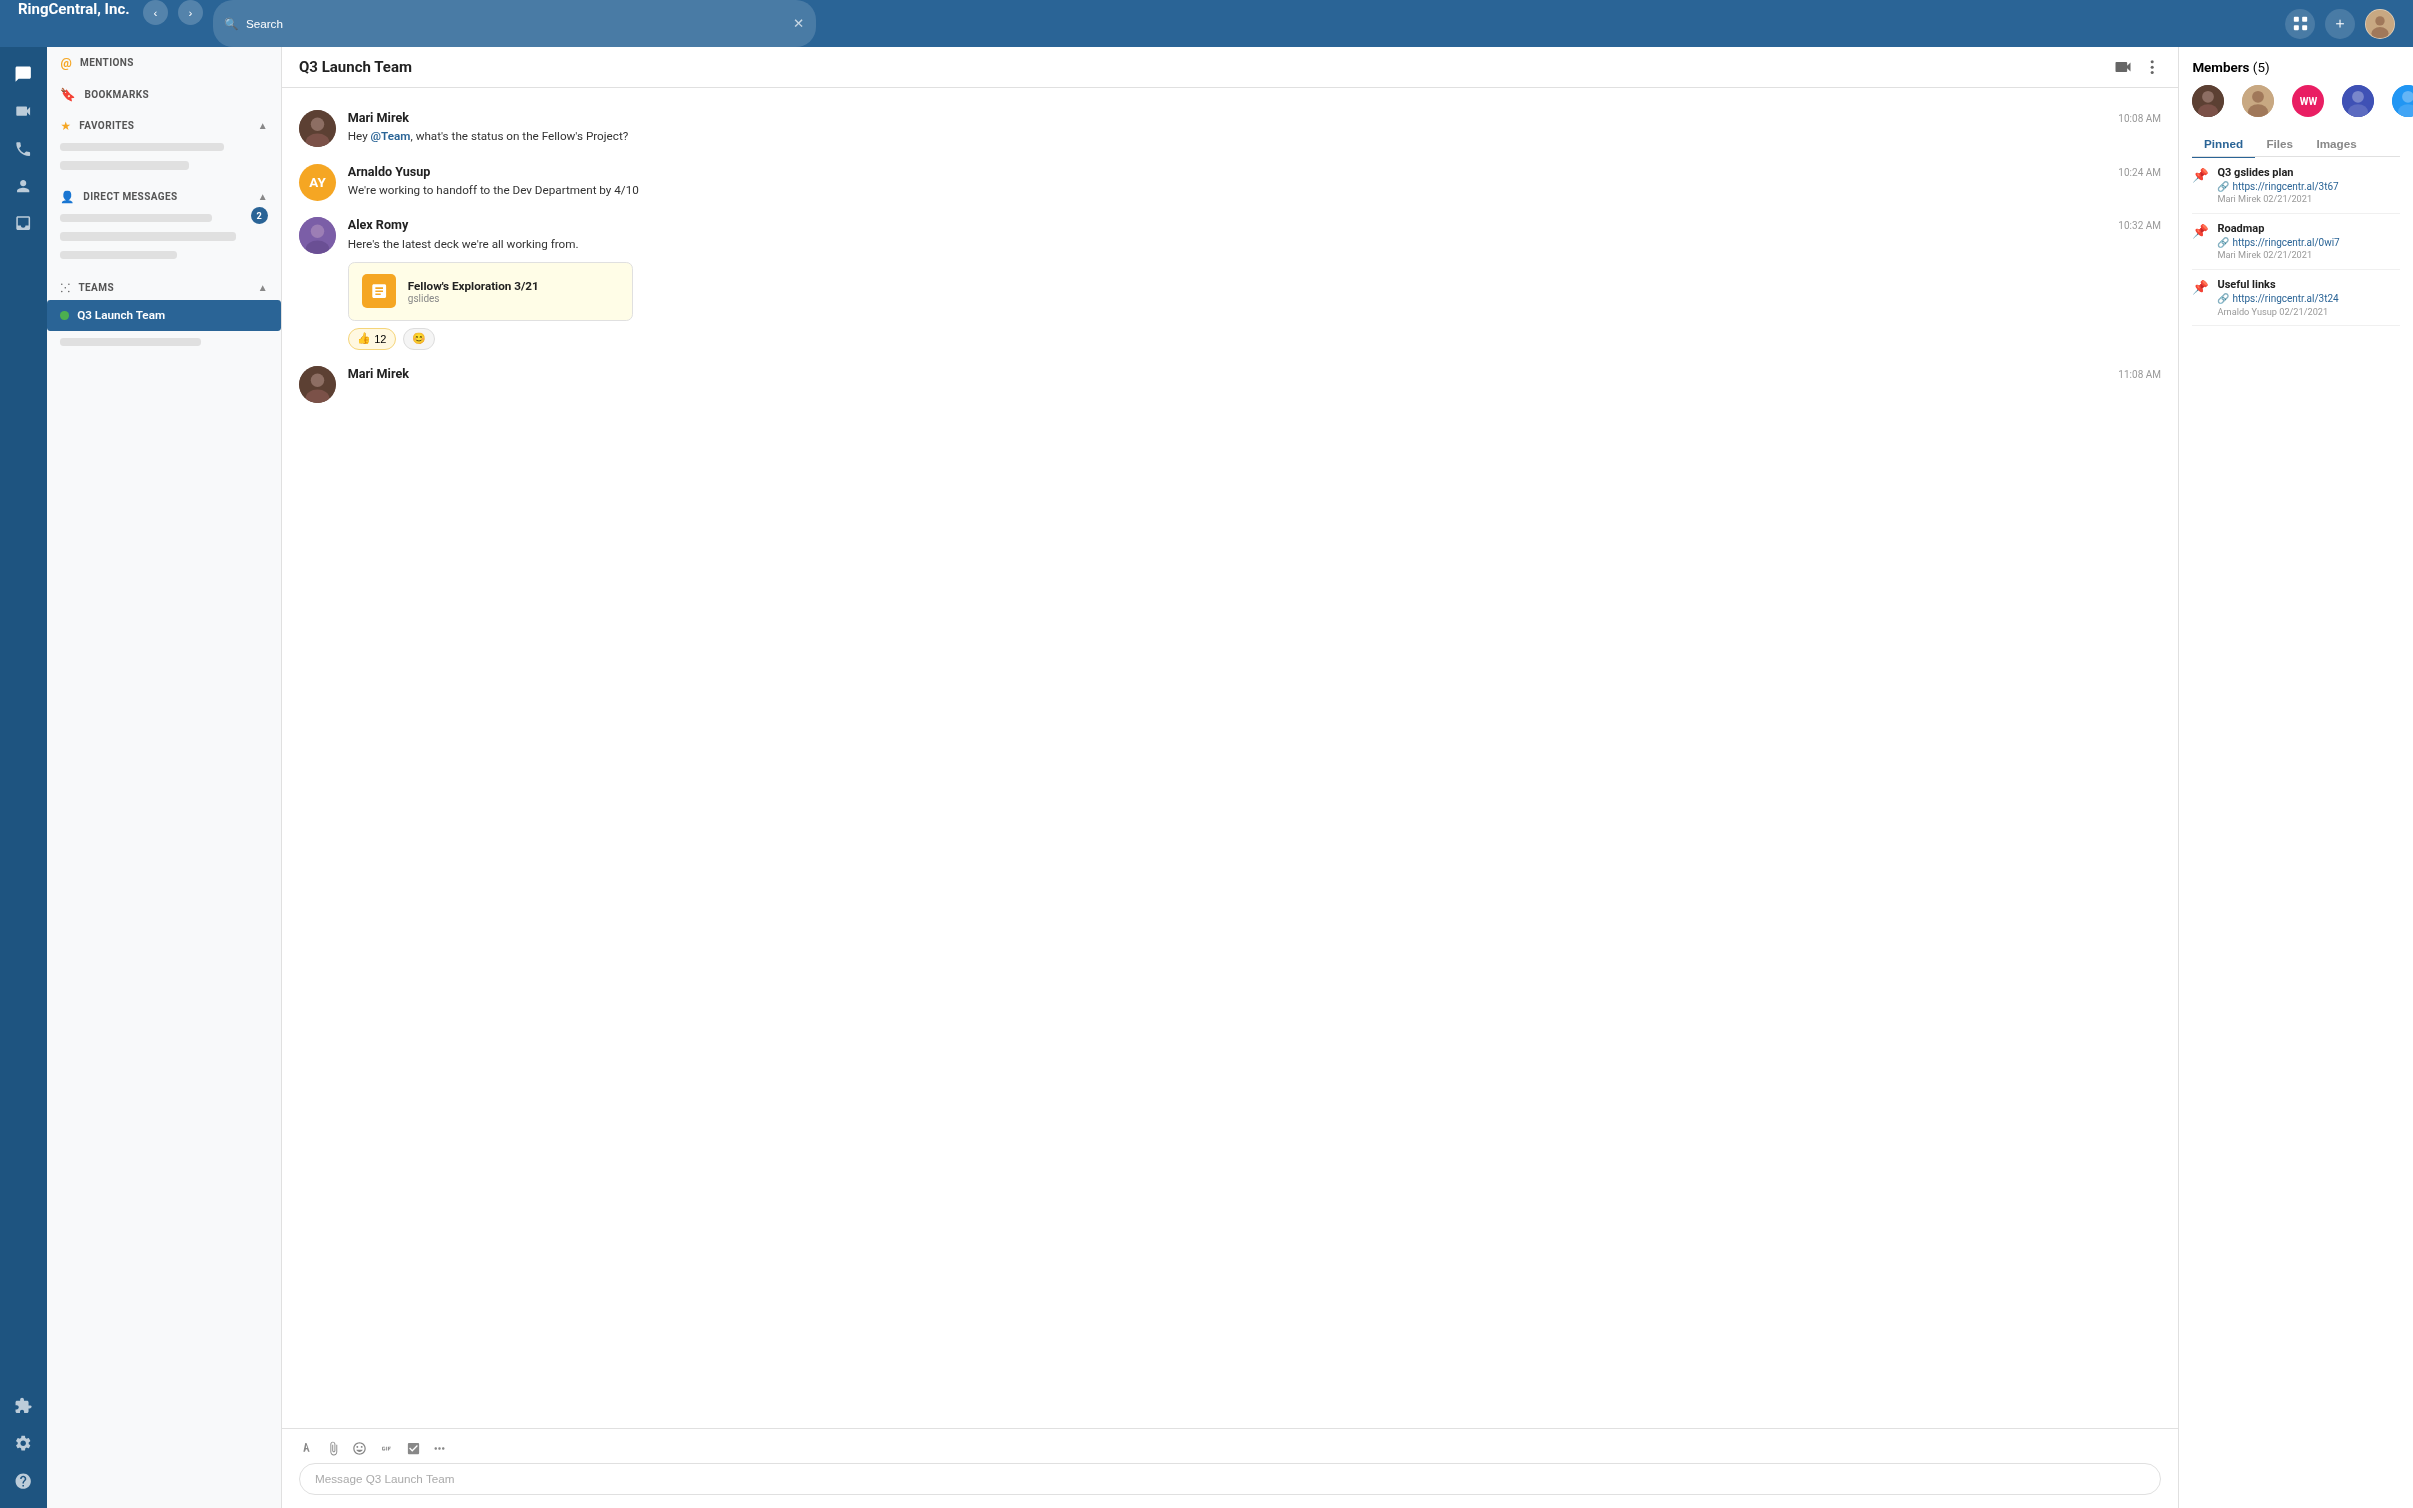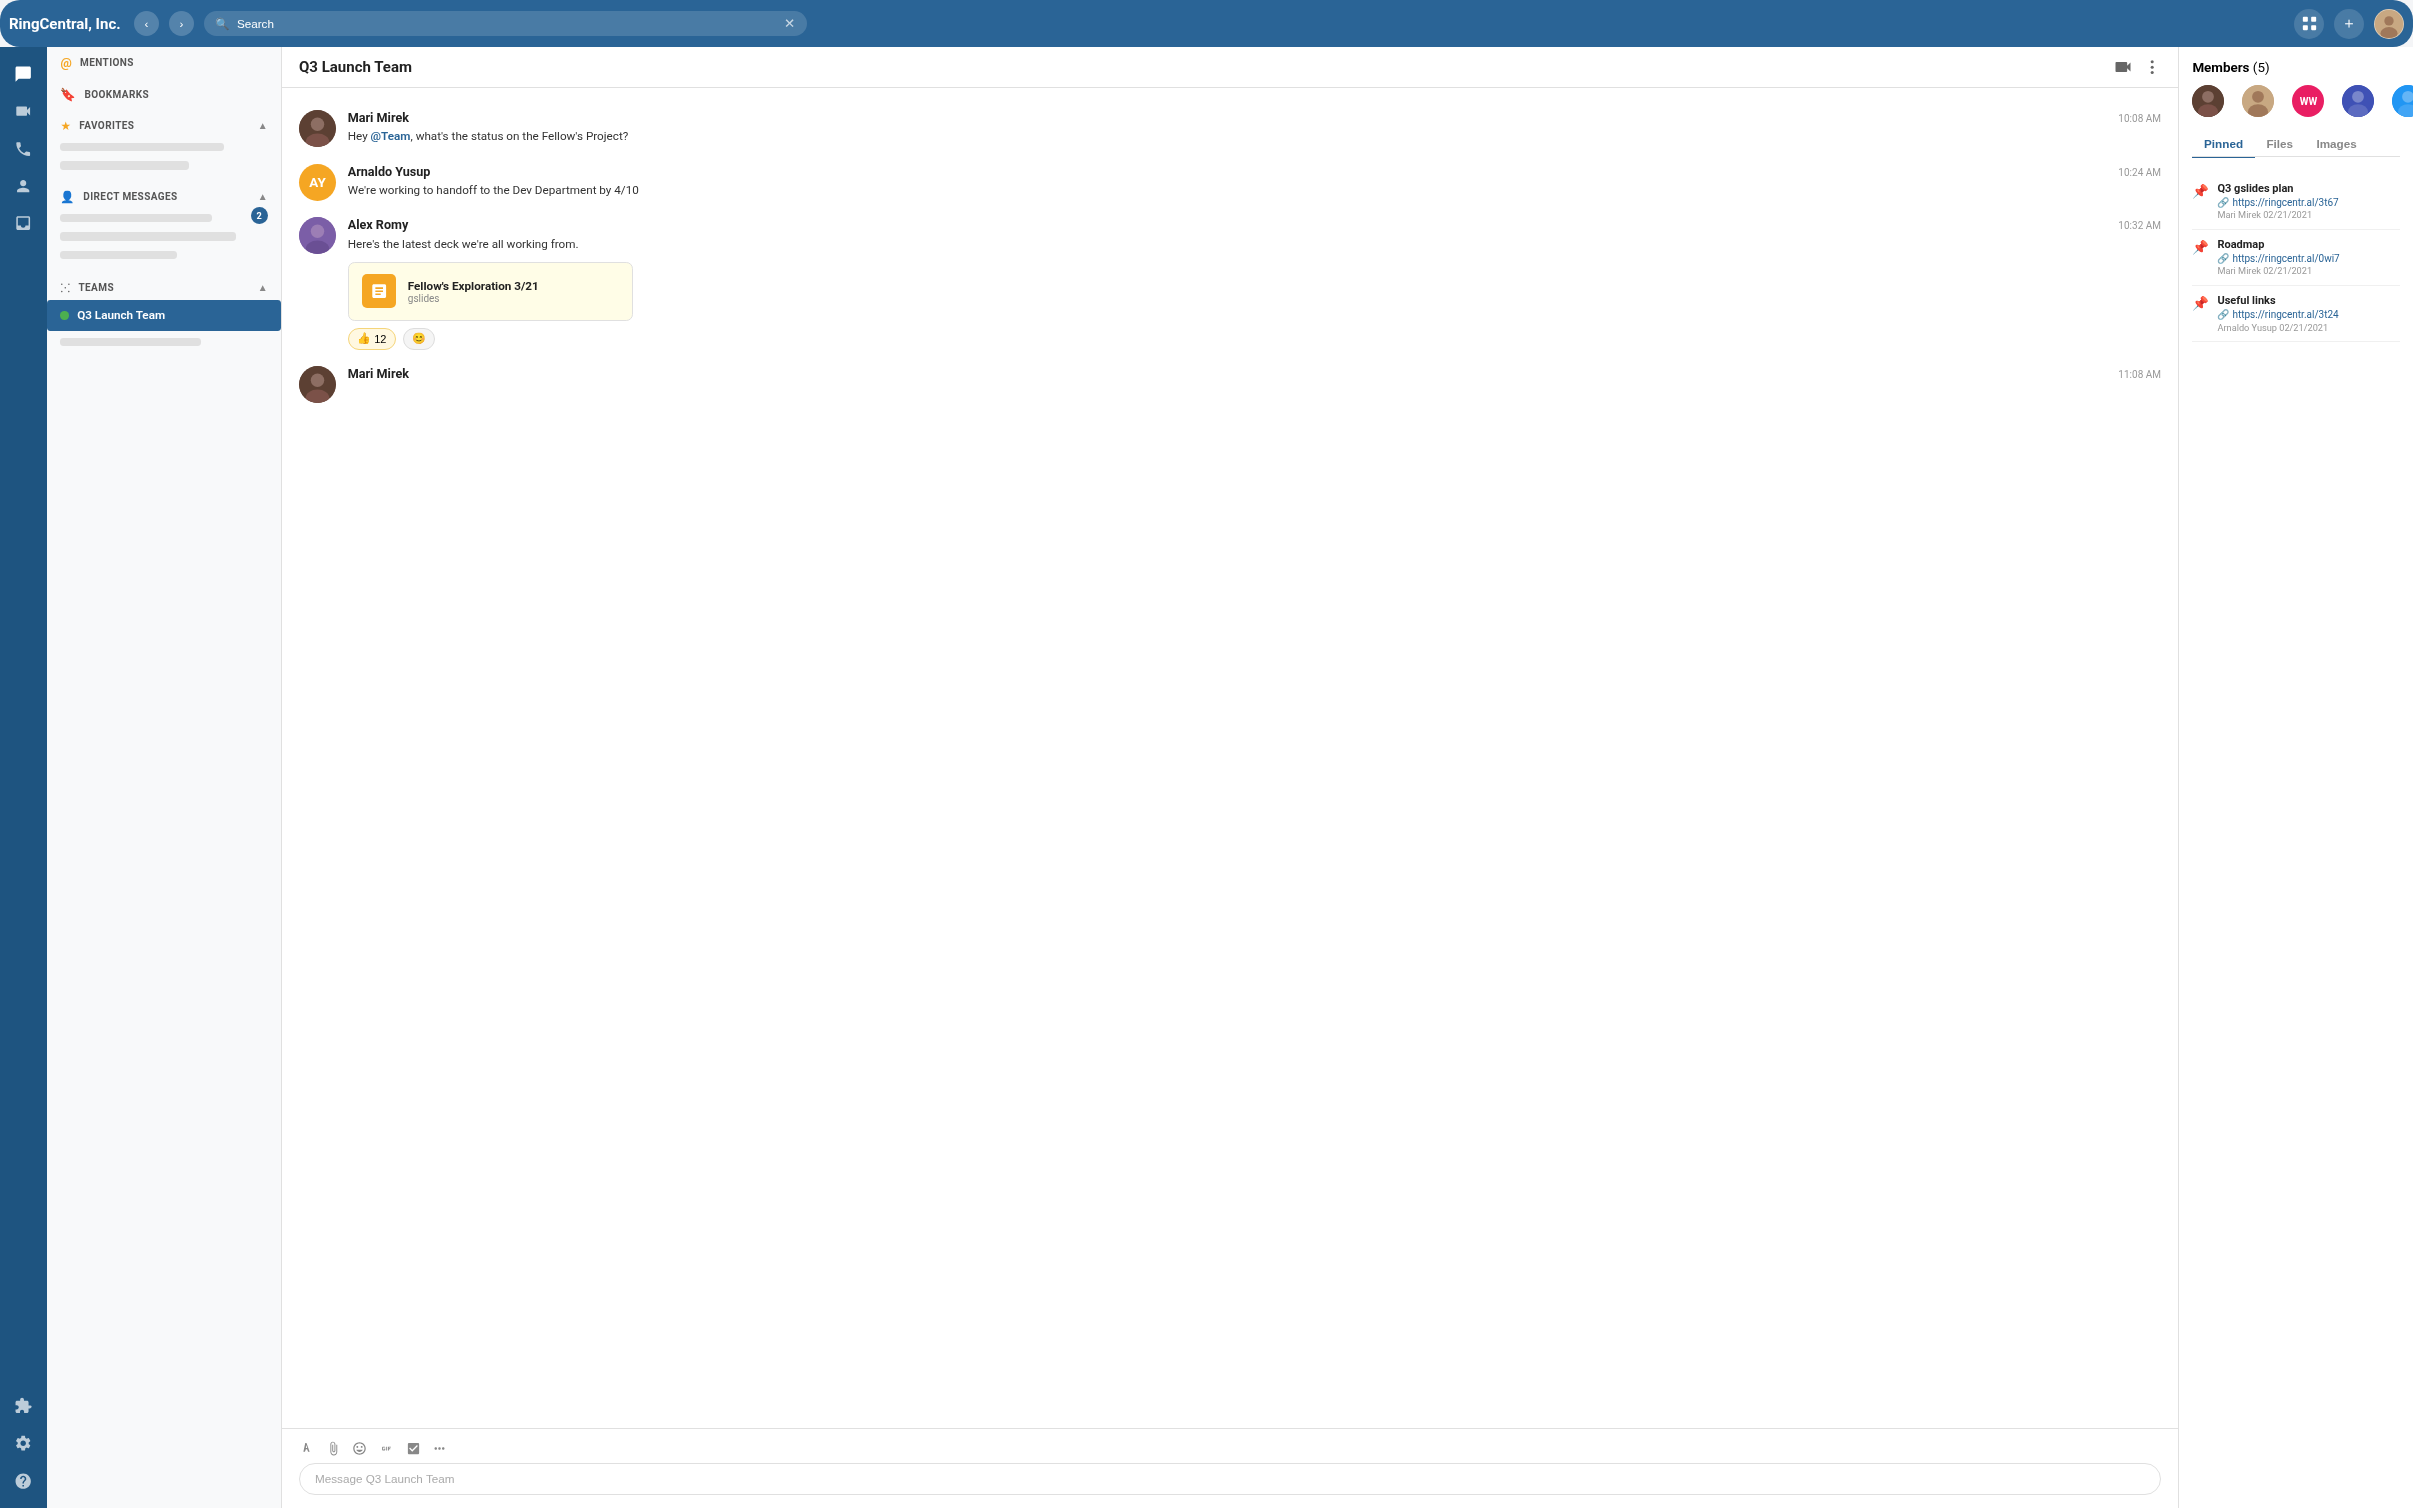--- a/index.html
+++ b/index.html
@@ -1,19 +1,19 @@
 <!DOCTYPE html>
 <html style="font-size:13.4px"><head>
   <meta charset="utf-8">
   <style>
     * { box-sizing: border-box; margin: 0; padding: 0; }
     body { font-family: -apple-system, BlinkMacSystemFont, 'Segoe UI', Roboto, sans-serif; background: #f4f5f7; display: flex; flex-direction: column; height: 100vh; overflow: hidden; }
 
     
-    .topbar { background: #2a6496; display: flex; align-items: center; padding: 0 9px; height: 47px; gap: 10px; flex-shrink: 0; border-radius: 20px; }
+    .topbar { background: #2a6496; display: flex; padding: 0 18px; height: 47px; gap: 10px; flex-shrink: 0; }
     .topbar-logo { color: white; font-size: 15px; font-weight: 700; white-space: nowrap; margin-right: 3.4px; }
     .topbar-nav-btn { background: rgba(255,255,255,0.2); border: none; border-radius: 50%; width: 25px; height: 25px; cursor: pointer; color: white; font-size: 11.7px; display: flex; align-items: center; justify-content: center; }
     .topbar-search { flex: 1; display: flex; align-items: center; background: rgba(255,255,255,0.15); border-radius: 20px; padding: 5px 11.7px; gap: 6.7px; max-width: 603px; }
     .topbar-search input { background: transparent; border: none; outline: none; color: white; font-size: 11.7px; flex: 1; }
     .topbar-search input::placeholder { color: rgba(255,255,255,0.7); }
     .topbar-search-icon { color: rgba(255,255,255,0.7); font-size: 11.7px; }
     .topbar-clear-btn { background: none; border: none; color: rgba(255,255,255,0.7); cursor: pointer; font-size: 13.4px; }
     .topbar-right { margin-left: auto; display: flex; align-items: center; gap: 10px; }
     .topbar-grid-btn, .topbar-add-btn { background: rgba(255,255,255,0.15); border: none; border-radius: 50%; width: 30px; height: 30px; cursor: pointer; color: white; font-size: 15px; display: flex; align-items: center; justify-content: center; }
     .topbar-avatar { width: 30px; height: 30px; border-radius: 50%; background: #c8a882; overflow: hidden; cursor: pointer; border: 1.7px solid rgba(255,255,255,0.4); display: flex; align-items: center; justify-content: center; }
@@ -81,21 +81,21 @@
     .chat-input-box::placeholder { color: #aaa; }
 
     
     .right-panel { width: 235px; background: white; border-left: 0.8px solid #e0e0e0; display: flex; flex-direction: column; flex-shrink: 0; padding: 13.4px; overflow-y: auto; }
     .members-header { display: flex; align-items: center; justify-content: space-between; margin-bottom: 10px; text-align: center; }
     .members-avatars { display: flex; align-items: center; gap: 18px; margin-bottom: 13.4px; }
     .member-avatar { width: 32px; height: 32px; border-radius: 50%; overflow: hidden; flex-shrink: 0; background: #ccc; display: flex; align-items: center; justify-content: center; font-size: 10px; font-weight: 700; color: white; }
     .member-avatar.ww { background: #e91e63; }
     .member-avatar.blue { background: #2196f3; }
     .add-member-btn { width: 32px; height: 32px; border-radius: 50%; border: 1.7px dashed #ccc; background: none; cursor: pointer; color: #aaa; font-size: 15px; display: flex; align-items: center; justify-content: center; }
-    .panel-tabs { display: flex; gap: 0; border-bottom: 1.7px solid #e0e0e0; margin-bottom: 16px; }
+    .panel-tabs { display: flex; gap: 0; border-bottom: 1.7px solid #e0e0e0; margin-bottom: 0; }
     .panel-tab { padding: 6.7px 11.7px; font-size: 11.7px; font-weight: 600; cursor: pointer; color: #888; border: none; background: none; border-bottom: 1.7px solid transparent; margin-bottom: -1.7px; }
     .panel-tab.active { color: #2a6496; border-bottom: 1.7px solid #2a6496; }
     .pinned-item { display: flex; gap: 8.4px; padding: 8.4px 0; border-bottom: 0.8px solid #f0f0f0; }
     .pin-icon { color: #2a6496; font-size: 13.4px; flex-shrink: 0; margin-top: 1.7px; }
     .pinned-item-content { flex: 1; }
     .pinned-item-title { font-size: 11px; font-weight: 700; color: #222; margin-bottom: 1.7px; }
     .pinned-item-link { font-size: 10px; color: #2a6496; text-decoration: none; display: flex; align-items: center; gap: 3.4px; margin-bottom: 1.7px; }
     .pinned-item-meta { font-size: 9.2px; color: #999; }
 
     

